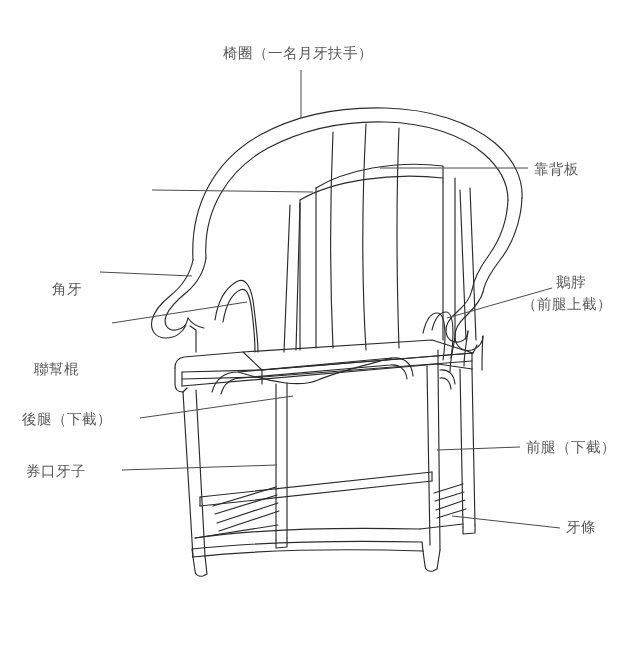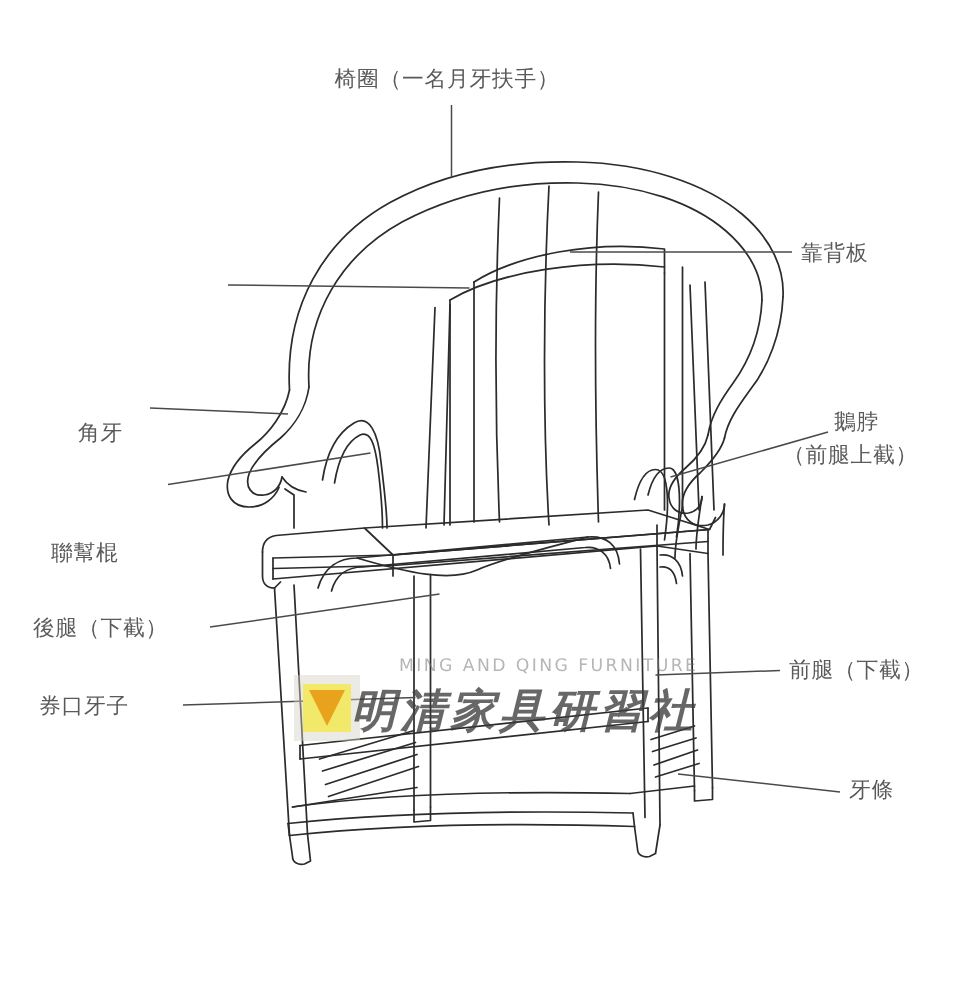--- a/index.html
+++ b/index.html
@@ -239,28 +239,20 @@
       <line x1="112" y1="323" x2="247" y2="302"></line>
       <line x1="140" y1="418" x2="293" y2="396"></line>
       <line x1="122" y1="470" x2="277" y2="465"></line>
       <line x1="380" y1="168" x2="528" y2="168"></line>
       <line x1="447" y1="318" x2="552" y2="288"></line>
       <line x1="437" y1="450" x2="520" y2="447"></line>
       <line x1="452" y1="516" x2="560" y2="528"></line>
     </g>
   </svg>
 
-  <div id="watermark">
-    <div id="wm-logo">
-      <div class="sq"></div>
-      <div class="tri"></div>
-    </div>
-    <div id="wm-en">MING AND QING FURNITURE</div>
-    <div id="wm-cn">明清家具研習社</div>
-  </div>
 
   <div class="lbl" style="left:223px; top:44px;">椅圈（一名月牙扶手）</div>
 
 
   <div class="lbl" style="left:52px; top:256px;margin-top:24px;">角牙</div>
 
   <div class="lbl" style="left:34px; top:314px;margin-top:46px;">聯幫棍</div>
 
   <div class="lbl" style="left:22px; top:410px;">後腿（下截）</div>
 

